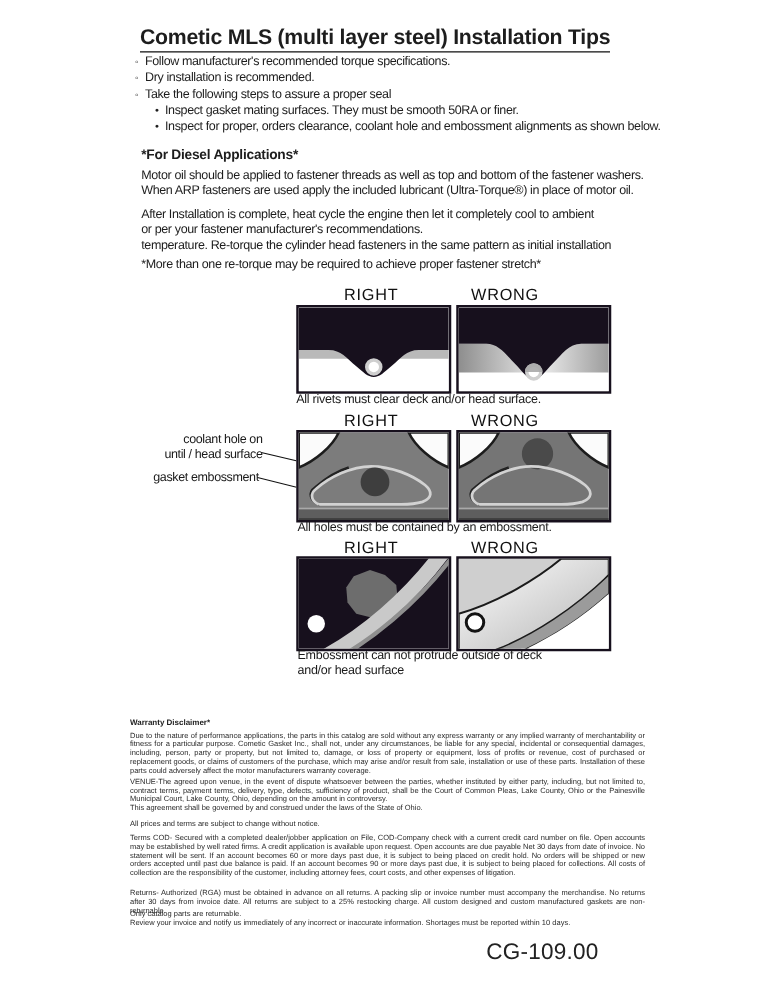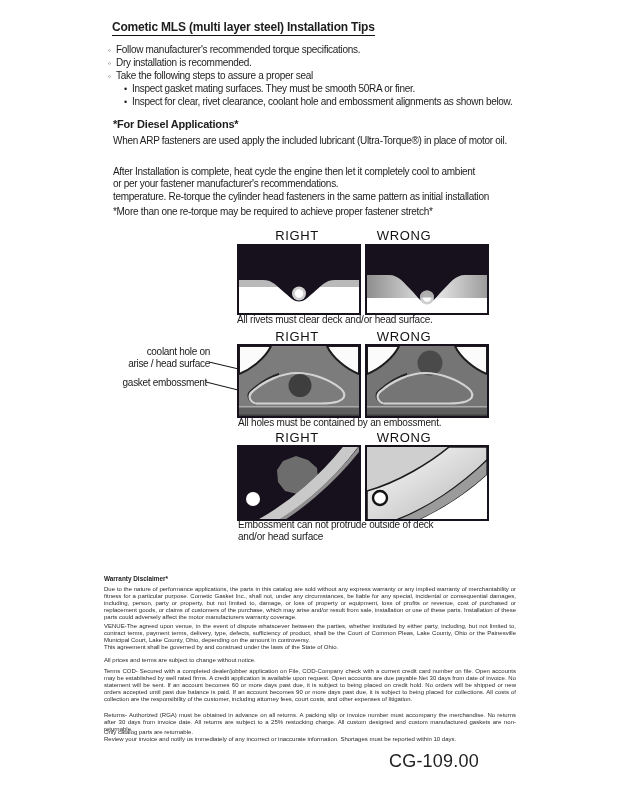--- a/index.html
+++ b/index.html
@@ -2,21 +2,21 @@
 <html><head>
 <meta charset="utf-8">
 <style>
   html,body{margin:0;padding:0;background:#ffffff;}
   #page{
     position:relative;width:618px;height:800px;background:#ffffff;overflow:hidden;
     font-family:"Liberation Sans",sans-serif;color:#1d1d1d;
   }
   .abs{position:absolute;}
   .doc-title{
-    left:112px;top:20px;font-size:12px;font-weight:bold;letter-spacing:-0.2px;
+    left:112px;top:20px;font-size:17px;font-weight:bold;letter-spacing:-0.2px;
     border-bottom:1.6px solid #111;padding-bottom:1px;white-space:nowrap;
   }
   .tips{left:108px;top:44px;font-size:10px;letter-spacing:-0.3px;}
   .tip-row{display:flex;align-items:baseline;height:13px;white-space:nowrap;}
   .tip-row.sub{padding-left:16px;}
   .blt{width:8px;flex:0 0 8px;font-size:8px;}
   .blt.solid{font-size:9px;}
   .diesel-heading{left:113px;top:118px;font-size:11px;font-weight:bold;letter-spacing:-0.2px;white-space:nowrap;}
   .body-par{font-size:10px;letter-spacing:-0.3px;line-height:12.4px;left:113px;white-space:nowrap;}
   .rw-row{top:0;left:0;width:618px;height:15px;padding-left:12px;}
@@ -49,26 +49,27 @@
     <div class="tip-row">
       <span class="blt">◦</span>
       <span>Take the following steps to assure a proper seal</span>
     </div>
     <div class="tip-row sub">
       <span class="blt solid">•</span>
       <span>Inspect gasket mating surfaces.  They must be smooth 50RA or finer.</span>
     </div>
     <div class="tip-row sub">
       <span class="blt solid">•</span>
-      <span>Inspect for clear, rivet clearance, coolant hole and embossment alignments as shown below.</span>
+      <span>Inspect for proper, orders clearance, coolant hole and embossment alignments as shown below.</span>
     </div>
   </div>
 
   <div class="abs diesel-heading">*For Diesel Applications*</div>
   <div class="abs body-par" style="top:135px;">
+    <div>Motor oil should be applied to fastener threads as well as top and bottom of the fastener washers.</div>
     <div>When ARP fasteners are used apply the included lubricant (Ultra-Torque®) in place of motor oil.</div>
   </div>
   <div class="abs body-par" style="top:166px;">
     <div>After Installation is complete, heat cycle the engine then let it completely cool to ambient</div>
     <div>or per your fastener manufacturer's recommendations.</div>
     <div>temperature. Re-torque the cylinder head fasteners in the same pattern as initial installation</div>
   </div>
   <div class="abs body-par" style="top:206px;">*More than one re-torque may be required to achieve proper fastener stretch*</div>
 
   <div class="abs rw-row" style="top:228px;">
@@ -104,21 +105,21 @@
   </div>
   <div class="abs caption" style="left:237px;top:314px;">All rivets must clear deck and/or head surface.</div>
 
   <div class="abs rw-row" style="top:329px;">
     <span class="rw-label rw-left">RIGHT</span>
     <span class="rw-label rw-right">WRONG</span>
   </div>
 
   <div class="abs annot" style="left:58px;top:346px;width:152px;">
     <div>coolant hole on</div>
-    <div>arise / head surface</div>
+    <div>until / head surface</div>
   </div>
   <div class="abs annot" style="left:58px;top:377px;width:149px;">gasket embossment</div>
 
   <svg class="abs" style="left:205px;top:350px;" width="100" height="50" viewBox="0 0 100 50">
     <line x1="4" y1="12" x2="93" y2="33" stroke="#111" stroke-width="1"></line>
     <line x1="1" y1="32" x2="53" y2="45" stroke="#111" stroke-width="1"></line>
   </svg>
 
   <div class="panel" style="left:237px;top:344px;">
     <svg width="120" height="70" viewBox="0 0 120 70">

